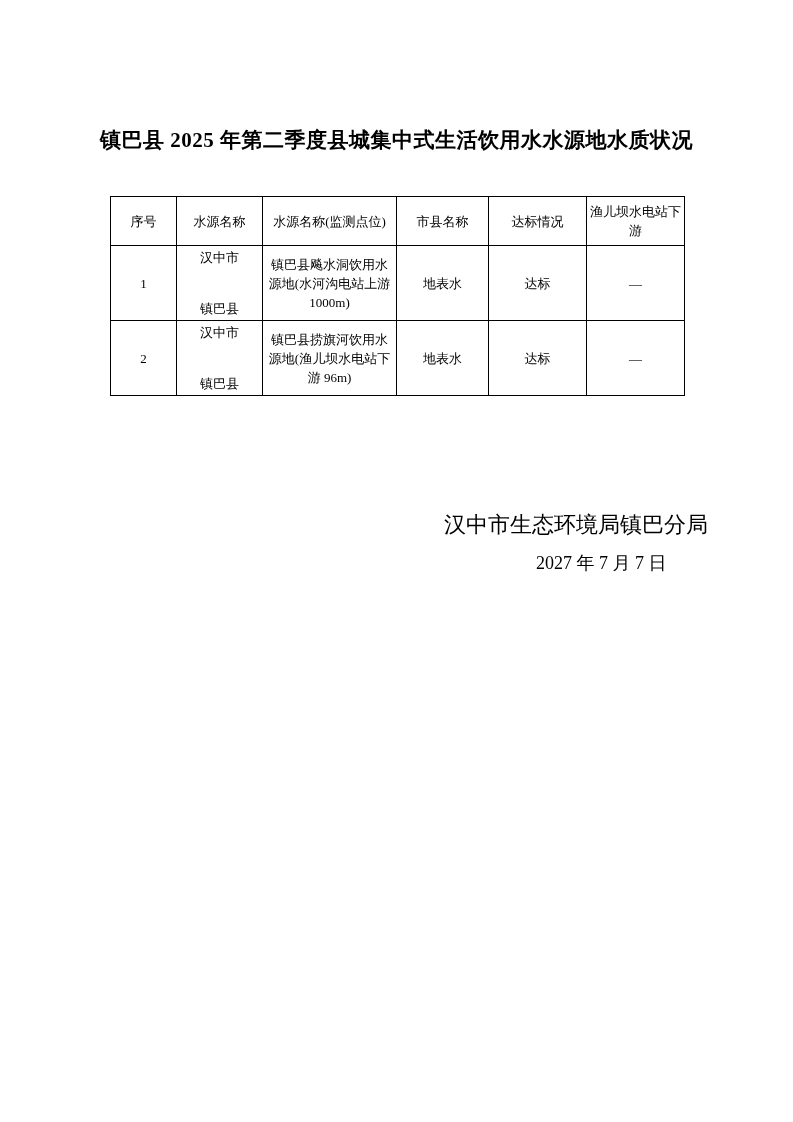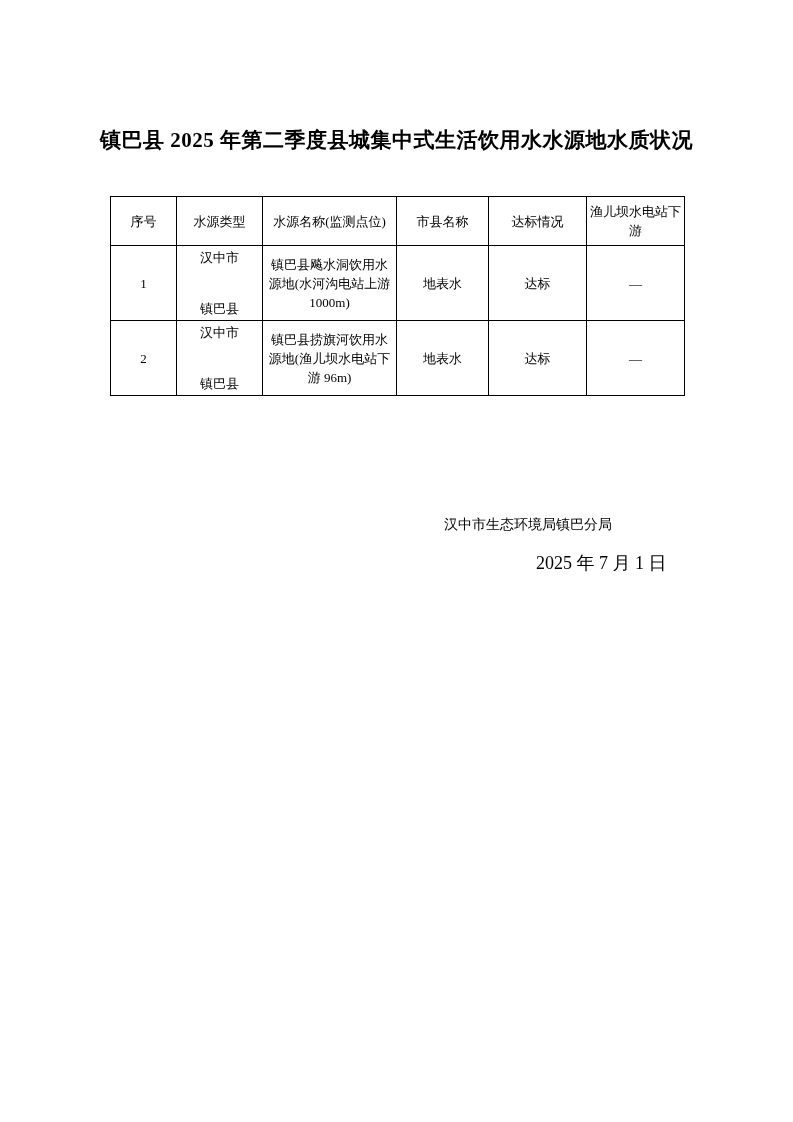--- a/index.html
+++ b/index.html
@@ -77,21 +77,21 @@
     display: block;
     margin-top: 32px;
   }
   tbody td {
     height: 68px;
   }
   .signature {
     position: absolute;
     left: 444px;
     top: 508px;
-    font-size: 14px;
+    font-size: 22px;
     line-height: 34px;
     white-space: nowrap;
   }
   .sign-date {
     position: absolute;
     left: 536px;
     top: 546px;
     font-size: 18px;
     line-height: 34px;
     white-space: nowrap;
@@ -109,21 +109,21 @@
       <col class="col-no">
       <col class="col-city">
       <col class="col-name">
       <col class="col-type">
       <col class="col-status">
       <col class="col-exceed">
     </colgroup>
     <thead>
       <tr>
         <td>序号</td>
-        <td>水源类型</td>
+        <td>水源名称</td>
         <td>水源名称(监测点位)</td>
         <td>市县名称</td>
         <td>达标情况</td>
         <td>渔儿坝水电站下游</td>
       </tr>
     </thead>
     <tbody>
       <tr>
         <td>1</td>
         <td class="city-cell">
@@ -143,15 +143,15 @@
         </td>
         <td class="name-cell">镇巴县捞旗河饮用水源地(渔儿坝水电站下游 96m)</td>
         <td>地表水</td>
         <td>达标</td>
         <td>—</td>
       </tr>
     </tbody>
   </table>
 
   <div class="signature">汉中市生态环境局镇巴分局</div>
-  <div class="sign-date">2025 年 7 月 1 日</div>
+  <div class="sign-date">2027 年 7 月 7 日</div>
 
 </div>
 
 </body></html>

